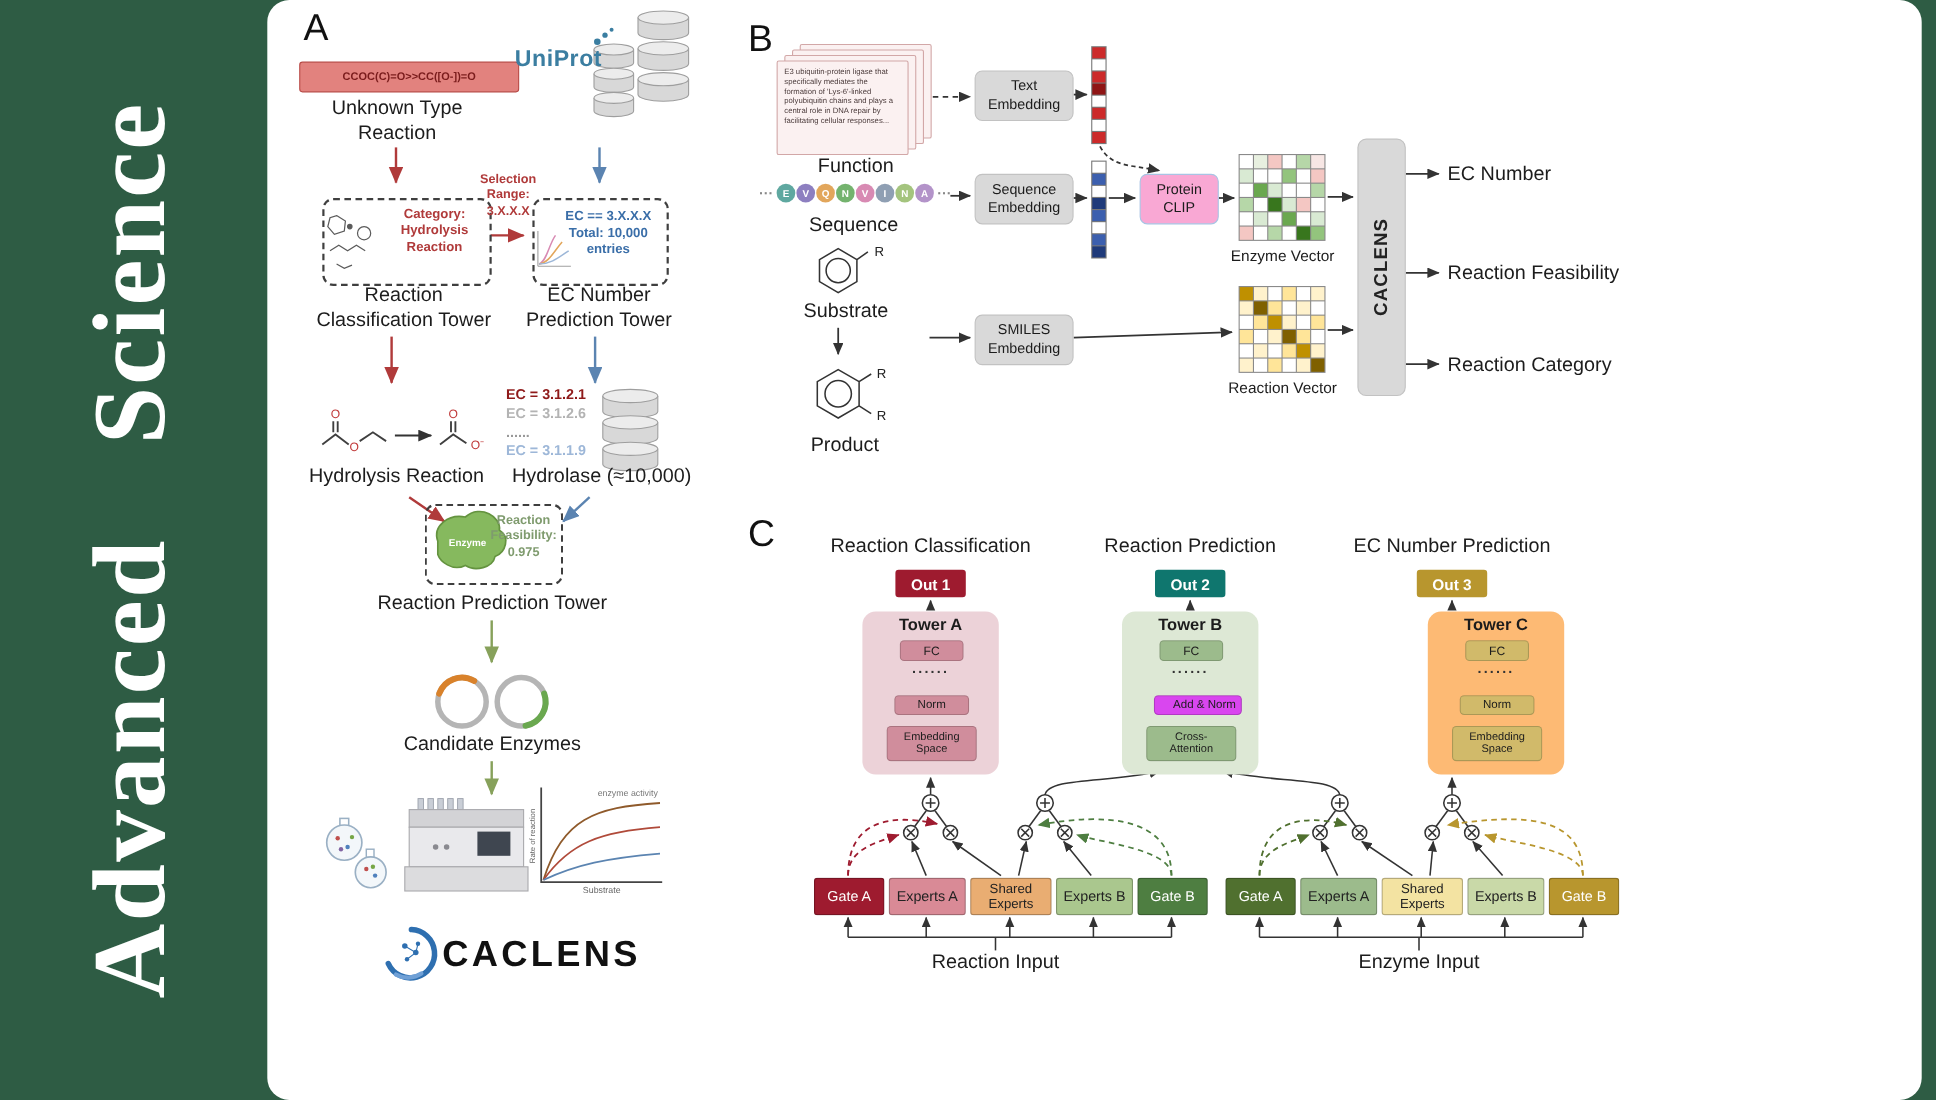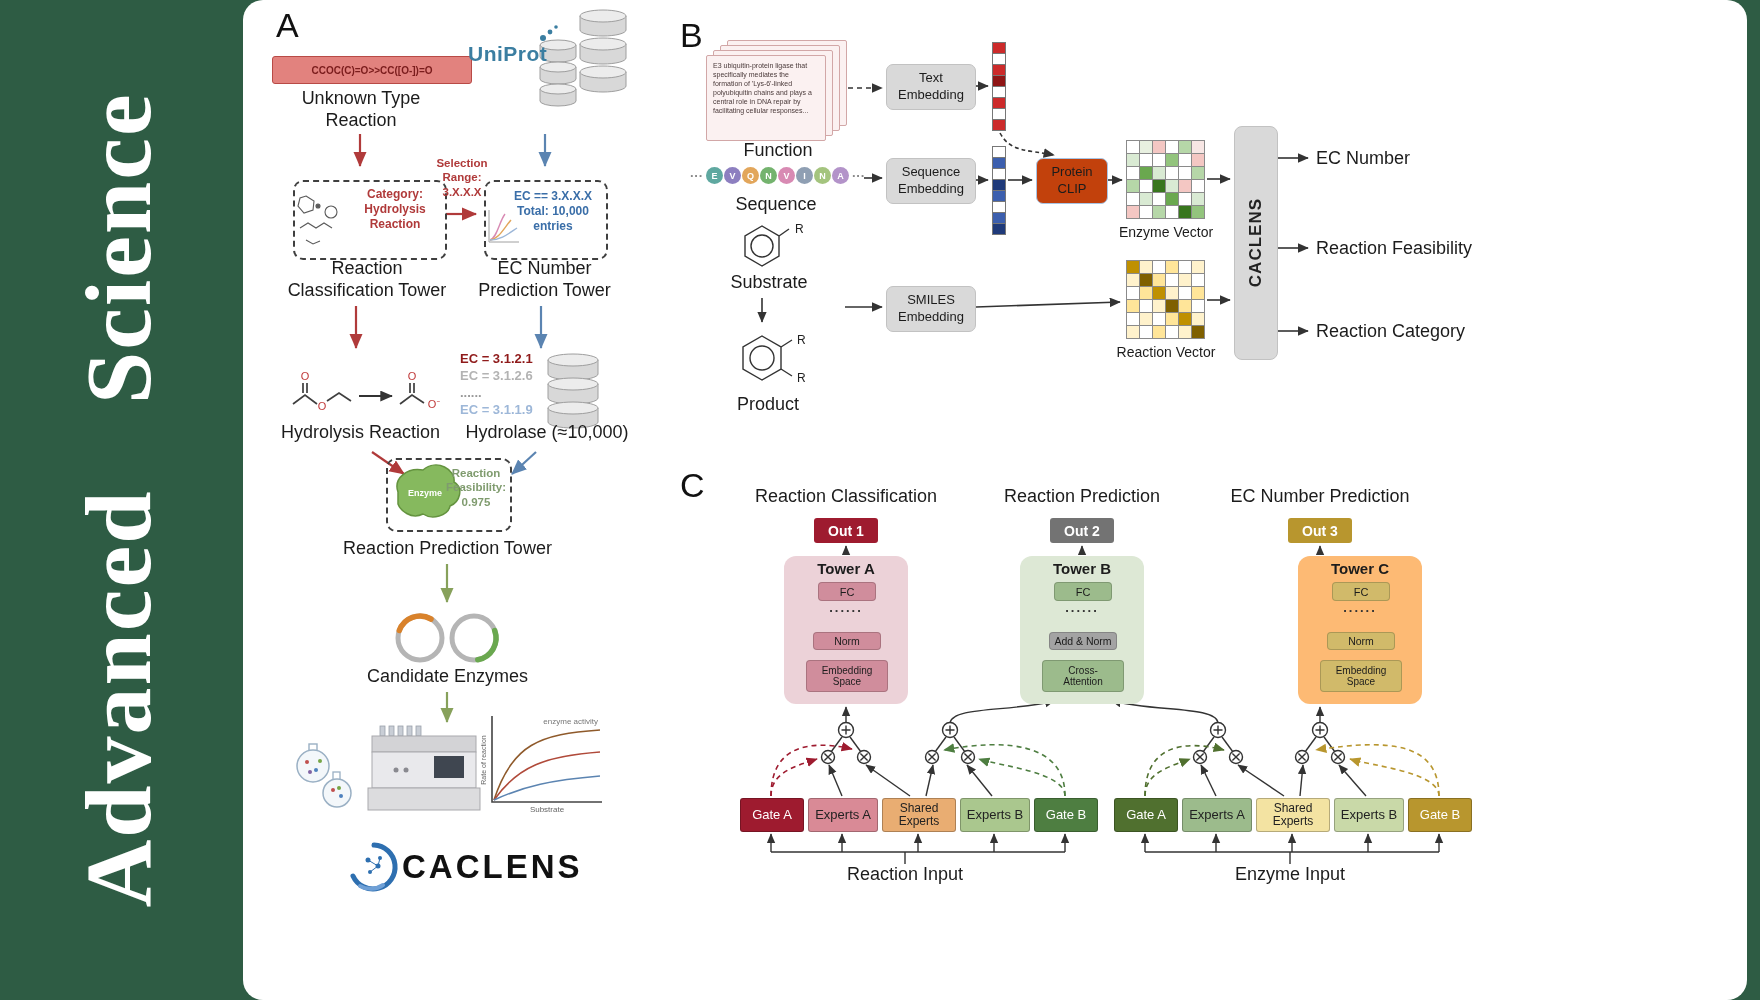--- a/index.html
+++ b/index.html
@@ -385,21 +385,21 @@
     <span class="seqdots">···</span>
   </div>
   <div class="lbl" style="left:716px;top:194px;width:120px">Sequence</div>
 
   <div class="graybox" style="left:886px;top:64px;width:88px;height:44px">Text
 Embedding</div>
   <div class="graybox" style="left:886px;top:158px;width:88px;height:44px">Sequence
 Embedding</div>
   <div class="graybox" style="left:886px;top:286px;width:88px;height:44px">SMILES
 Embedding</div>
-  <div class="graybox" style="left:1036px;top:158px;width:70px;height:44px;background:#c2410c;border-color:#a8c4e4">Protein
+  <div class="graybox" style="left:1036px;top:158px;width:70px;height:44px;background:#f9a8d4;border-color:#a8c4e4">Protein
 CLIP</div>
 
   <div class="vcol" style="left:992px;top:42px">
       <div style="background: rgb(204, 42, 42);"></div>
       <div style="background: rgb(255, 255, 255);"></div>
       <div style="background: rgb(204, 42, 42);"></div>
       <div style="background: rgb(143, 21, 21);"></div>
       <div style="background: rgb(255, 255, 255);"></div>
       <div style="background: rgb(204, 42, 42);"></div>
       <div style="background: rgb(255, 255, 255);"></div>
@@ -506,37 +506,37 @@
   <div class="lbl" style="left:714px;top:272px;width:110px">Substrate</div>
   <div class="lbl" style="left:718px;top:394px;width:100px">Product</div>
 
   <div class="panel-letter" style="left:680px;top:466px">C</div>
 
   <div class="lbl" style="left:746px;top:486px;width:200px">Reaction Classification</div>
   <div class="lbl" style="left:992px;top:486px;width:180px">Reaction Prediction</div>
   <div class="lbl" style="left:1218px;top:486px;width:204px">EC Number Prediction</div>
 
   <div class="outbox" style="left: 814px; top: 518px; background: rgb(158, 27, 47);">Out 1</div>
-  <div class="outbox" style="left: 1050px; top: 518px; background: #737373;">Out 2</div>
+  <div class="outbox" style="left: 1050px; top: 518px; background: #0f766e;">Out 2</div>
   <div class="outbox" style="left: 1288px; top: 518px; background: rgb(184, 150, 46);">Out 3</div>
 
   <div class="tower" style="left: 784px; top: 556px; background: rgb(236, 210, 216);">
     <div class="ttitle">Tower A</div>
     <div class="tbox" style="left: 34px; top: 26px; width: 56px; height: 17px; font-size: 11px; background: rgb(208, 141, 156);">FC</div>
     <div class="tdots">......</div>
     <div class="tbox" style="left: 29px; top: 76px; width: 66px; height: 16px; font-size: 10.5px; background: rgb(208, 141, 156);">Norm</div>
     <div class="tbox" style="left: 22px; top: 104px; width: 80px; height: 30px; font-size: 10px; background: rgb(208, 141, 156);">Embedding
 Space</div>
   </div>
 
   <div class="tower" style="left: 1020px; top: 556px; background: rgb(221, 232, 213);">
     <div class="ttitle">Tower B</div>
     <div class="tbox" style="left: 34px; top: 26px; width: 56px; height: 17px; font-size: 11px; background: rgb(156, 187, 140);">FC</div>
     <div class="tdots">......</div>
-    <div class="tbox" style="left: 29px; top: 76px; width: 66px; height: 16px; font-size: 10.5px; background: #a3a3a3;">Add &amp; Norm</div>
+    <div class="tbox" style="left: 29px; top: 76px; width: 66px; height: 16px; font-size: 10.5px; background: #d946ef; padding-left: 12px;">Add &amp; Norm</div>
     <div class="tbox" style="left: 22px; top: 104px; width: 80px; height: 30px; font-size: 10px; background: rgb(156, 187, 140);">Cross-
 Attention</div>
   </div>
 
   <div class="tower" style="left: 1258px; top: 556px; background: #fdba74; margin-left: 40px;">
     <div class="ttitle">Tower C</div>
     <div class="tbox" style="left: 34px; top: 26px; width: 56px; height: 17px; font-size: 11px; background: rgb(209, 186, 106);">FC</div>
     <div class="tdots">......</div>
     <div class="tbox" style="left: 29px; top: 76px; width: 66px; height: 16px; font-size: 10.5px; background: rgb(209, 186, 106);">Norm</div>
     <div class="tbox" style="left: 22px; top: 104px; width: 80px; height: 30px; font-size: 10px; background: rgb(209, 186, 106);">Embedding

